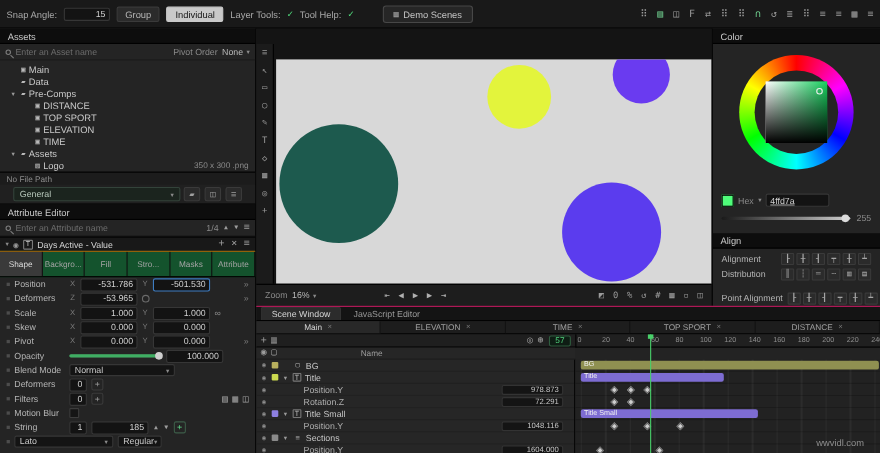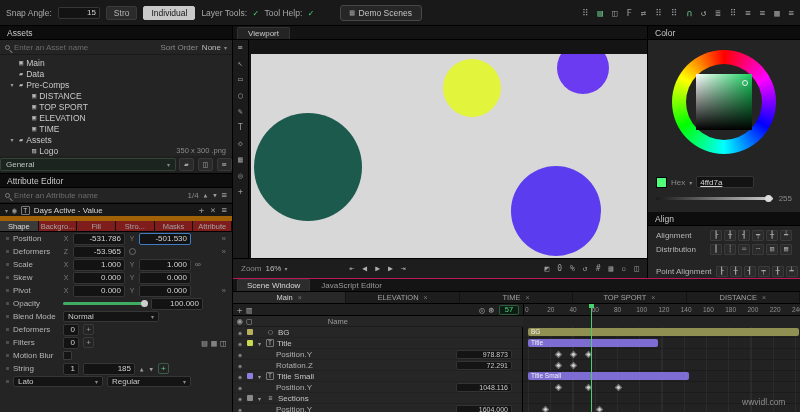--- a/index.html
+++ b/index.html
@@ -33,43 +33,43 @@
 .selv{display:flex;gap:3px;font-size:8px;color:#bbb;align-items:center;cursor:default}
 .caret{font-size:6px;color:#8a8a8a}
 
 #asset-tree{padding-top:2px}
 .tree-row{height:11px;display:flex;align-items:center;gap:3px;font-size:8.5px;cursor:default}
 .tarrow{width:8px;font-size:6px;color:#9a9a9a;text-align:center;flex:none}
 .ticon{font-size:7px;color:#b9b9b9;flex:none}
 .tlabel{color:#c9c9c9;white-space:nowrap}
 .tmeta{margin-left:auto;padding-right:6px;color:#8a8a8a;font-size:7.5px}
 .nofile{height:12px;background:#1c1c1c;border-top:1px solid #000;display:flex;align-items:center;padding:0 6px;font-size:7.5px}
-.grow{height:18px;display:flex;align-items:center;gap:3px;padding:0 0;background:#202020;border-bottom:1px solid #000}
+.grow{height:18px;display:flex;align-items:center;gap:3px;padding:0 12px;background:#202020;border-bottom:1px solid #000}
 .gsel{flex:1;height:13px;background:#1b241e;border:1px solid #33433a;border-radius:2px;display:flex;align-items:center;justify-content:space-between;padding:0 5px;font-size:8px;color:#b9c9bd}
 .gbtn{width:15px;height:13px;background:#2a2a2a;border:1px solid #3a3a3a;border-radius:2px;display:flex;align-items:center;justify-content:center;font-size:8px;color:#9f9f9f}
 
 .attrtab{height:13px;background:#181818;display:flex;align-items:center;gap:4px;padding:0 5px;border-top:1px solid #000}
 .tbadge{width:9px;height:9px;border:1px solid #7a7a7a;border-radius:1px;font-size:6.5px;display:flex;align-items:center;justify-content:center;color:#c5c5c5;flex:none}
 .ttl{font-size:8px;color:#d5d5d5;white-space:nowrap}
 .tright{margin-left:auto;display:flex;gap:6px}
-.subtabs{height:16px;display:flex;border-top:5px solid #a16207;border-bottom:1px solid #000;background:#7f1d1d}
+.subtabs{height:24px;display:flex;border-top:1px solid #a16207;border-bottom:1px solid #000;background:#14532d}
 .subtab{flex:1;display:flex;align-items:center;justify-content:center;font-size:7.5px;color:#a3a3a3;border-right:1px solid #101010;white-space:nowrap;overflow:hidden}
 .subtab.sel{background:#3a3a3a;color:#dcdcdc}
 .arow{height:13px;display:flex;align-items:center;gap:4px;padding:0 6px;position:relative}
 .rdot{width:3px;height:3px;background:#4c4c4c;flex:none}
 .plabel{width:46px;font-size:8px;color:#b5b5b5;flex:none;white-space:nowrap}
 .axis{font-size:7px;color:#7a7a7a;width:6px;text-align:center;flex:none}
 .chev{margin-left:auto;color:#777;font-size:8px}
 .dial{width:7px;height:7px;border:1px solid #6a6a6a;border-radius:50%}
 .linkic{color:#8a8a8a;font-size:8px}
 .slider{width:84px;height:3px;background:#3a3a3a;border-radius:2px;position:relative;flex:none}
 .slider .fill{position:absolute;left:0;top:0;bottom:0;width:95%;background:#3fae63;border-radius:2px}
 .slider .knob{position:absolute;right:-1px;top:-2px;width:7px;height:7px;border-radius:50%;background:#cfcfcf}
 .bsel{height:11px;background:#141414;border:1px solid #363636;border-radius:2px;display:flex;align-items:center;justify-content:space-between;padding:0 4px;font-size:8px;color:#c9c9c9}
-.w96{width:96px}.w90{width:90px}.w60{width:84px}
+.w96{width:96px}.w90{width:90px}.w60{width:40px}
 .plus{width:11px;height:11px;background:#242424;border:1px solid #3a3a3a;border-radius:2px;color:#9f9f9f;font-size:8px;display:flex;align-items:center;justify-content:center}
 .plus.accent{color:#5fdc8a;border-color:#3c5c48}
 .cbox{width:9px;height:9px;background:#151515;border:1px solid #3c3c3c;border-radius:1px}
 .istrip{display:flex;gap:4px;align-items:center}
 
 .vproot{left:233px;top:26px;width:414px;height:252px;background:#141414}
 .vptabs{height:14px;background:#131313;border-bottom:1px solid #000;display:flex;align-items:flex-end;padding:0 4px}
 .vptab{height:12px;background:#242424;border:1px solid #333;border-bottom:none;border-radius:2px 2px 0 0;padding:0 10px;font-size:8px;color:#c9c9c9;display:flex;align-items:center}
 .toolstrip{position:absolute;left:0;top:14px;width:16px;bottom:20px;background:#1b1b1b;border-right:1px solid #000;display:flex;flex-direction:column;align-items:center;padding-top:3px;gap:7px}
 .vtool{font-size:8px;color:#9a9a9a}
@@ -135,21 +135,21 @@
 .wm{position:absolute;left:742px;top:397px;font-size:8.5px;color:#bdbdbd;opacity:.7;z-index:9}
 </style>
 </head>
 <body>
 
 <div id="app">
 
   <div class="topbar abs">
     <span class="tlbl">Snap Angle:</span>
     <input class="num w26" value="15" style="">
-    <span class="chip">Stro</span>
+    <span class="chip">Group</span>
     <span class="chip on">Individual</span>
     <span class="tlbl">Layer Tools:</span>
     <span class="check mono">✓</span>
     <span class="tlbl">Tool Help:</span>
     <span class="check mono">✓</span>
     <button class="demo">
       <span class="dicon mono">▦</span>
       <span>Demo Scenes</span>
     </button>
     <div class="ticons mono" id="topbar-icons">
@@ -171,21 +171,21 @@
       </div>
   </div>
 
   <div class="panel abs" style="left:0;top:26px;width:233px;height:386px;border-right:1px solid #000">
     <div class="phead">
         <span>Assets</span>
       </div>
     <div class="srow">
       <span class="mag"></span>
       <input class="search" placeholder="Enter an Asset name" style="">
-      <span class="dim">Sort Order</span>
+      <span class="dim">Pivot Order</span>
       <span class="selv">
         <span>None</span>
         <span class="caret">▾</span>
       </span>
     </div>
     <div id="asset-tree" style="height:101px">
         <div class="tree-row" style="padding-left: 8px;">
           <span class="tarrow"></span>
           <span class="ticon mono">▣</span>
           <span class="tlabel">Main</span>
@@ -225,20 +225,21 @@
           <span class="ticon mono">▰</span>
           <span class="tlabel">Assets</span>
         </div>
         <div class="tree-row" style="padding-left: 21px;">
           <span class="tarrow"></span>
           <span class="ticon mono">▨</span>
           <span class="tlabel">Logo</span>
           <span class="tmeta">350 x 300  .png</span>
         </div>
       </div>
+    <div class="nofile dim">No File Path</div>
     <div class="grow">
       <span class="gsel">
         <span>General</span>
         <span class="caret">▾</span>
       </span>
       <span class="istrip mono" id="asset-footer-icons">
           <span class="gbtn">▰</span>
           <span class="gbtn">◫</span>
           <span class="gbtn">≡</span>
         </span>
@@ -380,23 +381,20 @@
         </span>
         <span class="bsel w60">
           <span>Regular</span>
           <span class="caret">▾</span>
         </span>
       </div>
     </div>
   </div>
 
   <div class="vproot abs">
-    <div class="vptabs">
-      <span class="vptab">Viewport</span>
-    </div>
     <div class="toolstrip mono" id="vp-tools">
         <span class="vtool">≡</span>
         <span class="vtool">↖</span>
         <span class="vtool">▭</span>
         <span class="vtool">◯</span>
         <span class="vtool">✎</span>
         <span class="vtool">T</span>
         <span class="vtool">◇</span>
         <span class="vtool">▦</span>
         <span class="vtool">◎</span>

